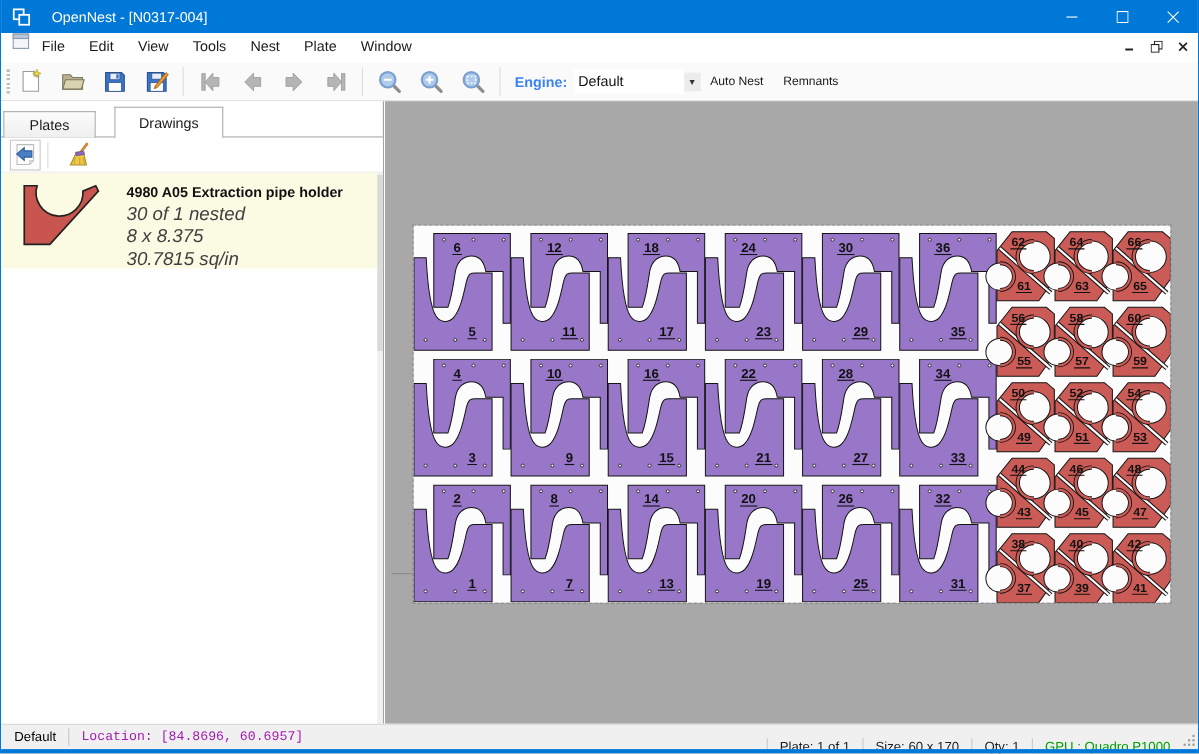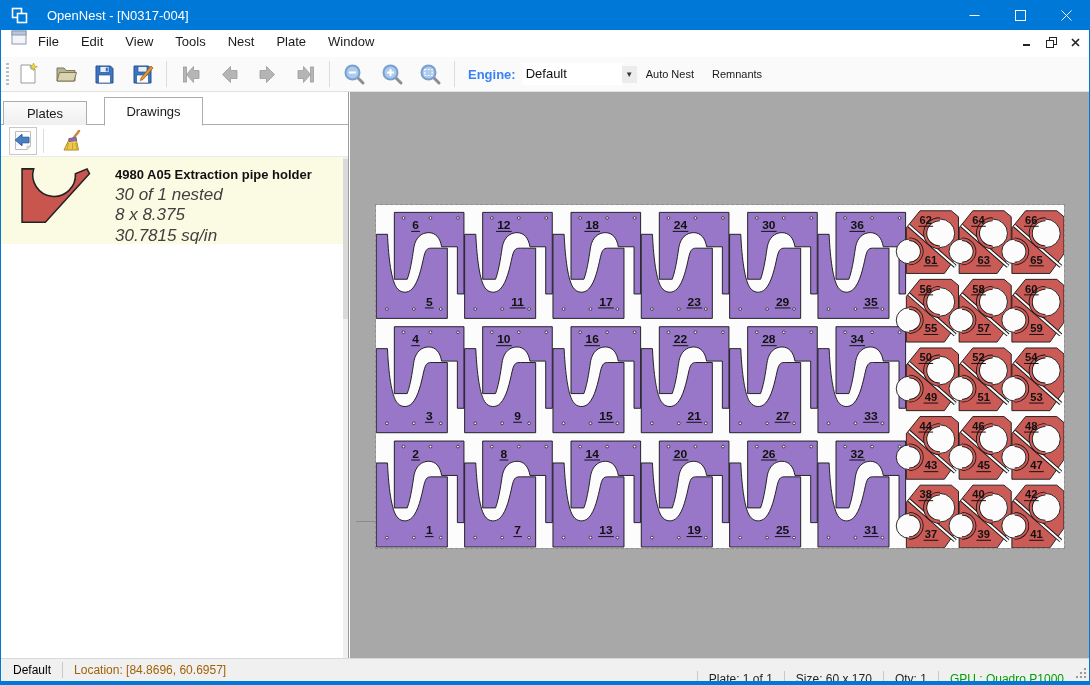--- a/index.html
+++ b/index.html
@@ -56,21 +56,21 @@
   .plate { position:absolute; left:26px; top:113px; width:688px; height:343px; background:#fcfcfc; outline:1px dashed #8f8f8f; }
   .plate svg { position:absolute; inset:0; font-family:"Liberation Sans",sans-serif; }
   .tickline { position:absolute; left:6px; top:429px; width:20px; height:1px; background:#8b8b8b; }
 
   
   .statusbar { position:absolute; left:0; bottom:4px; width:100%; height:23px; background:#f0f0f0; border-top:1px solid #d9d9d9; display:flex; align-items:center; font-size:12px; }
   .sb-left { display:flex; align-items:center; }
   .sb-right { margin-left:auto; display:flex; align-items:center; margin-right:14px;margin-top:18px; }
   .sb-item { color:#1f1f1f; padding:0 11px; white-space:nowrap; }
   .sb-item.mode { color:#000; padding-left:12px; }
-  .sb-item.dim { color:#a16207; }
+  .sb-item.dim { color:#a21caf;font-family:Liberation Mono, monospace; }
   .sb-sep { width:1px; height:16px; background:#c9c9c9; }
   .grip-corner { position:absolute; right:2px; bottom:2px; }
   .bottom-edge { position:absolute; left:0; bottom:0; width:100%; height:4px; background:#0078d7; }
 </style>
 </head>
 <body>
 
 <div id="window">
 
   <div class="titlebar">

